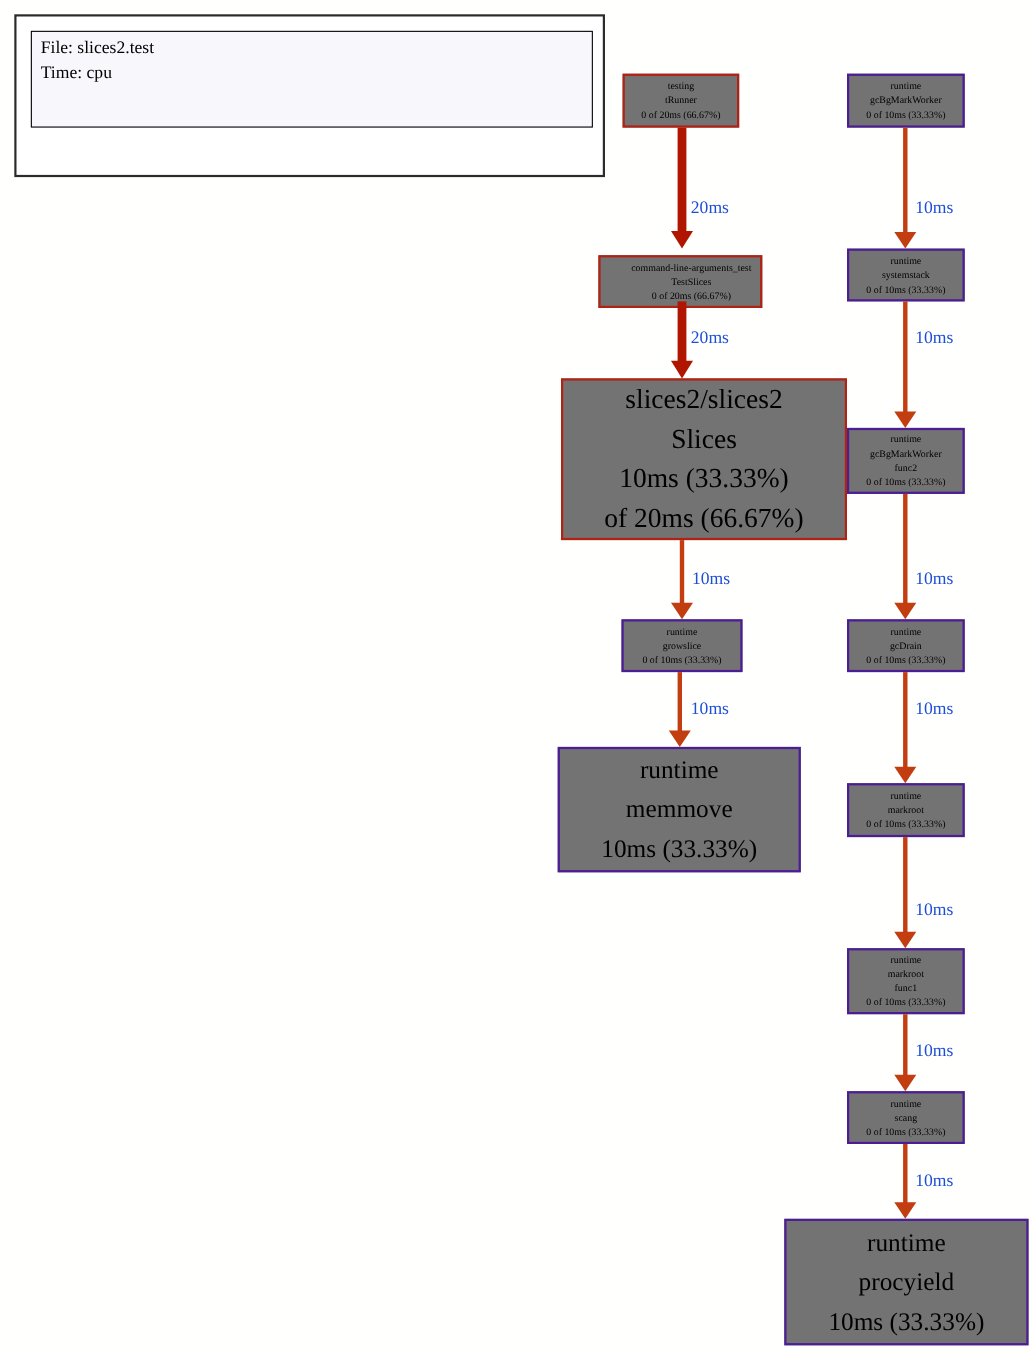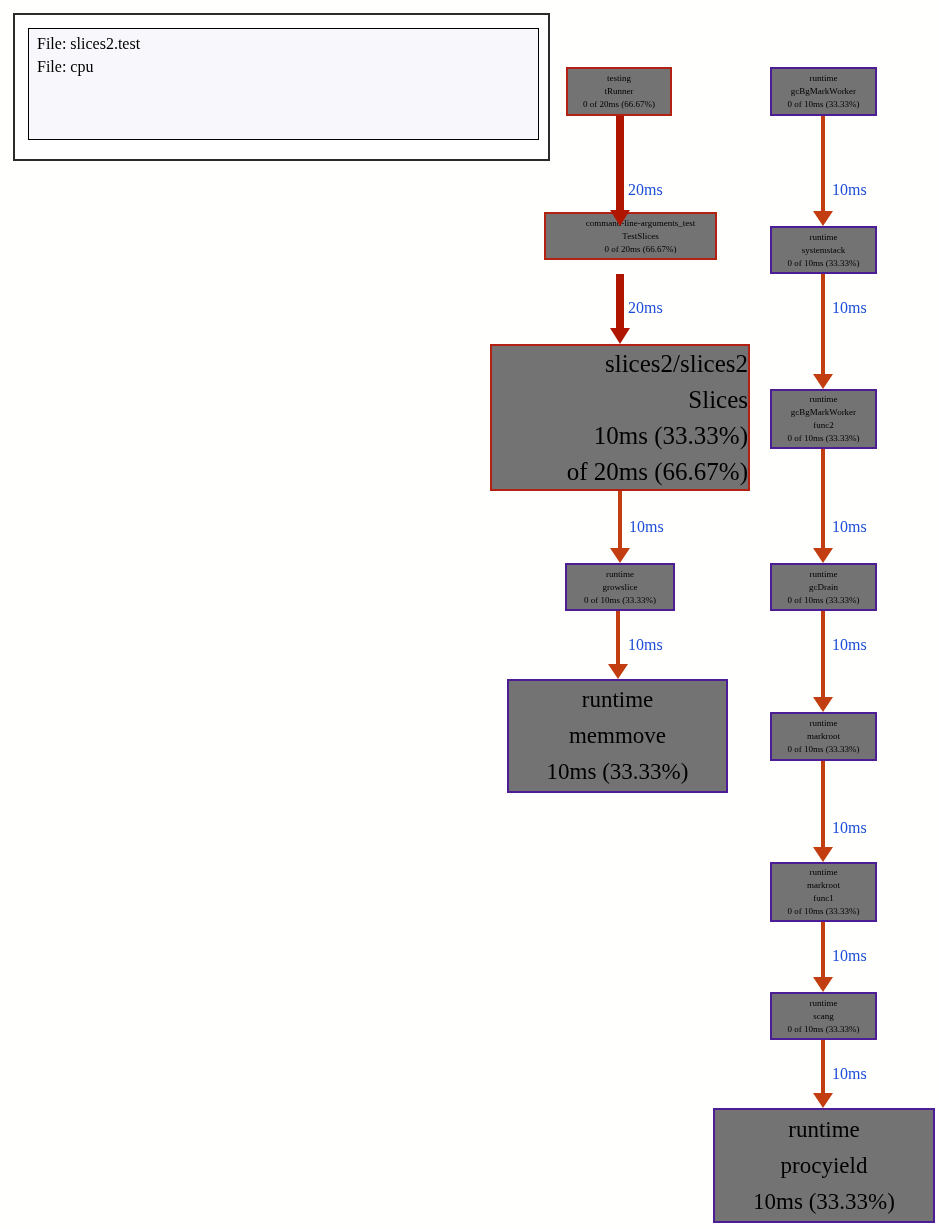--- a/index.html
+++ b/index.html
@@ -17,21 +17,21 @@
     position: absolute;
     left: 13px; top: 13px;
     width: 537px; height: 148px;
     border: 2px solid #2b2b2b;
     box-sizing: border-box;
     background: #ffffff;
   }
   .legend-inner {
     position: absolute;
     left: 13px; top: 13px;
-    width: 511px; height: 112px;
+    width: 511px; height: 88px;
     border: 1px solid #000000;
     box-sizing: border-box;
     background: #f8f8fc;
     padding: 3px 0 0 8px;
   }
   .legend-line {
     font-size: 16px;
     line-height: 23px;
     color: #000000;
     white-space: nowrap;
@@ -76,37 +76,37 @@
   }
 </style>
 </head>
 <body>
 
 <div id="canvas">
 
   <div class="legend-outer">
     <div class="legend-inner">
       <div class="legend-line">File: slices2.test</div>
-      <div class="legend-line">File: cpu</div>
+      <div class="legend-line">Time: cpu</div>
     </div>
   </div>
 
   <div class="node small b-heavy" style="left:566px;top:67px;width:106px;height:49px;">
     <div class="node-text">testing
 tRunner
 0 of 20ms (66.67%)</div>
   </div>
 
-  <div class="node small b-heavy" style="left:544px;top:212px;width:173px;height:48px;padding-left:20px;">
+  <div class="node small b-heavy" style="left:544px;top:232px;width:149px;height:48px;padding-left:20px;">
     <div class="node-text">command-line-arguments_test
 TestSlices
 0 of 20ms (66.67%)</div>
   </div>
 
-  <div class="node big b-heavy" style="left:490px;top:344px;width:260px;height:147px;text-align:right;">
+  <div class="node big b-heavy" style="left:510px;top:344px;width:260px;height:147px;">
     <div class="node-text">slices2/slices2
 Slices
 10ms (33.33%)
 of 20ms (66.67%)</div>
   </div>
 
   <div class="node small b-light" style="left:565px;top:563px;width:110px;height:48px;">
     <div class="node-text">runtime
 growslice
 0 of 10ms (33.33%)</div>

